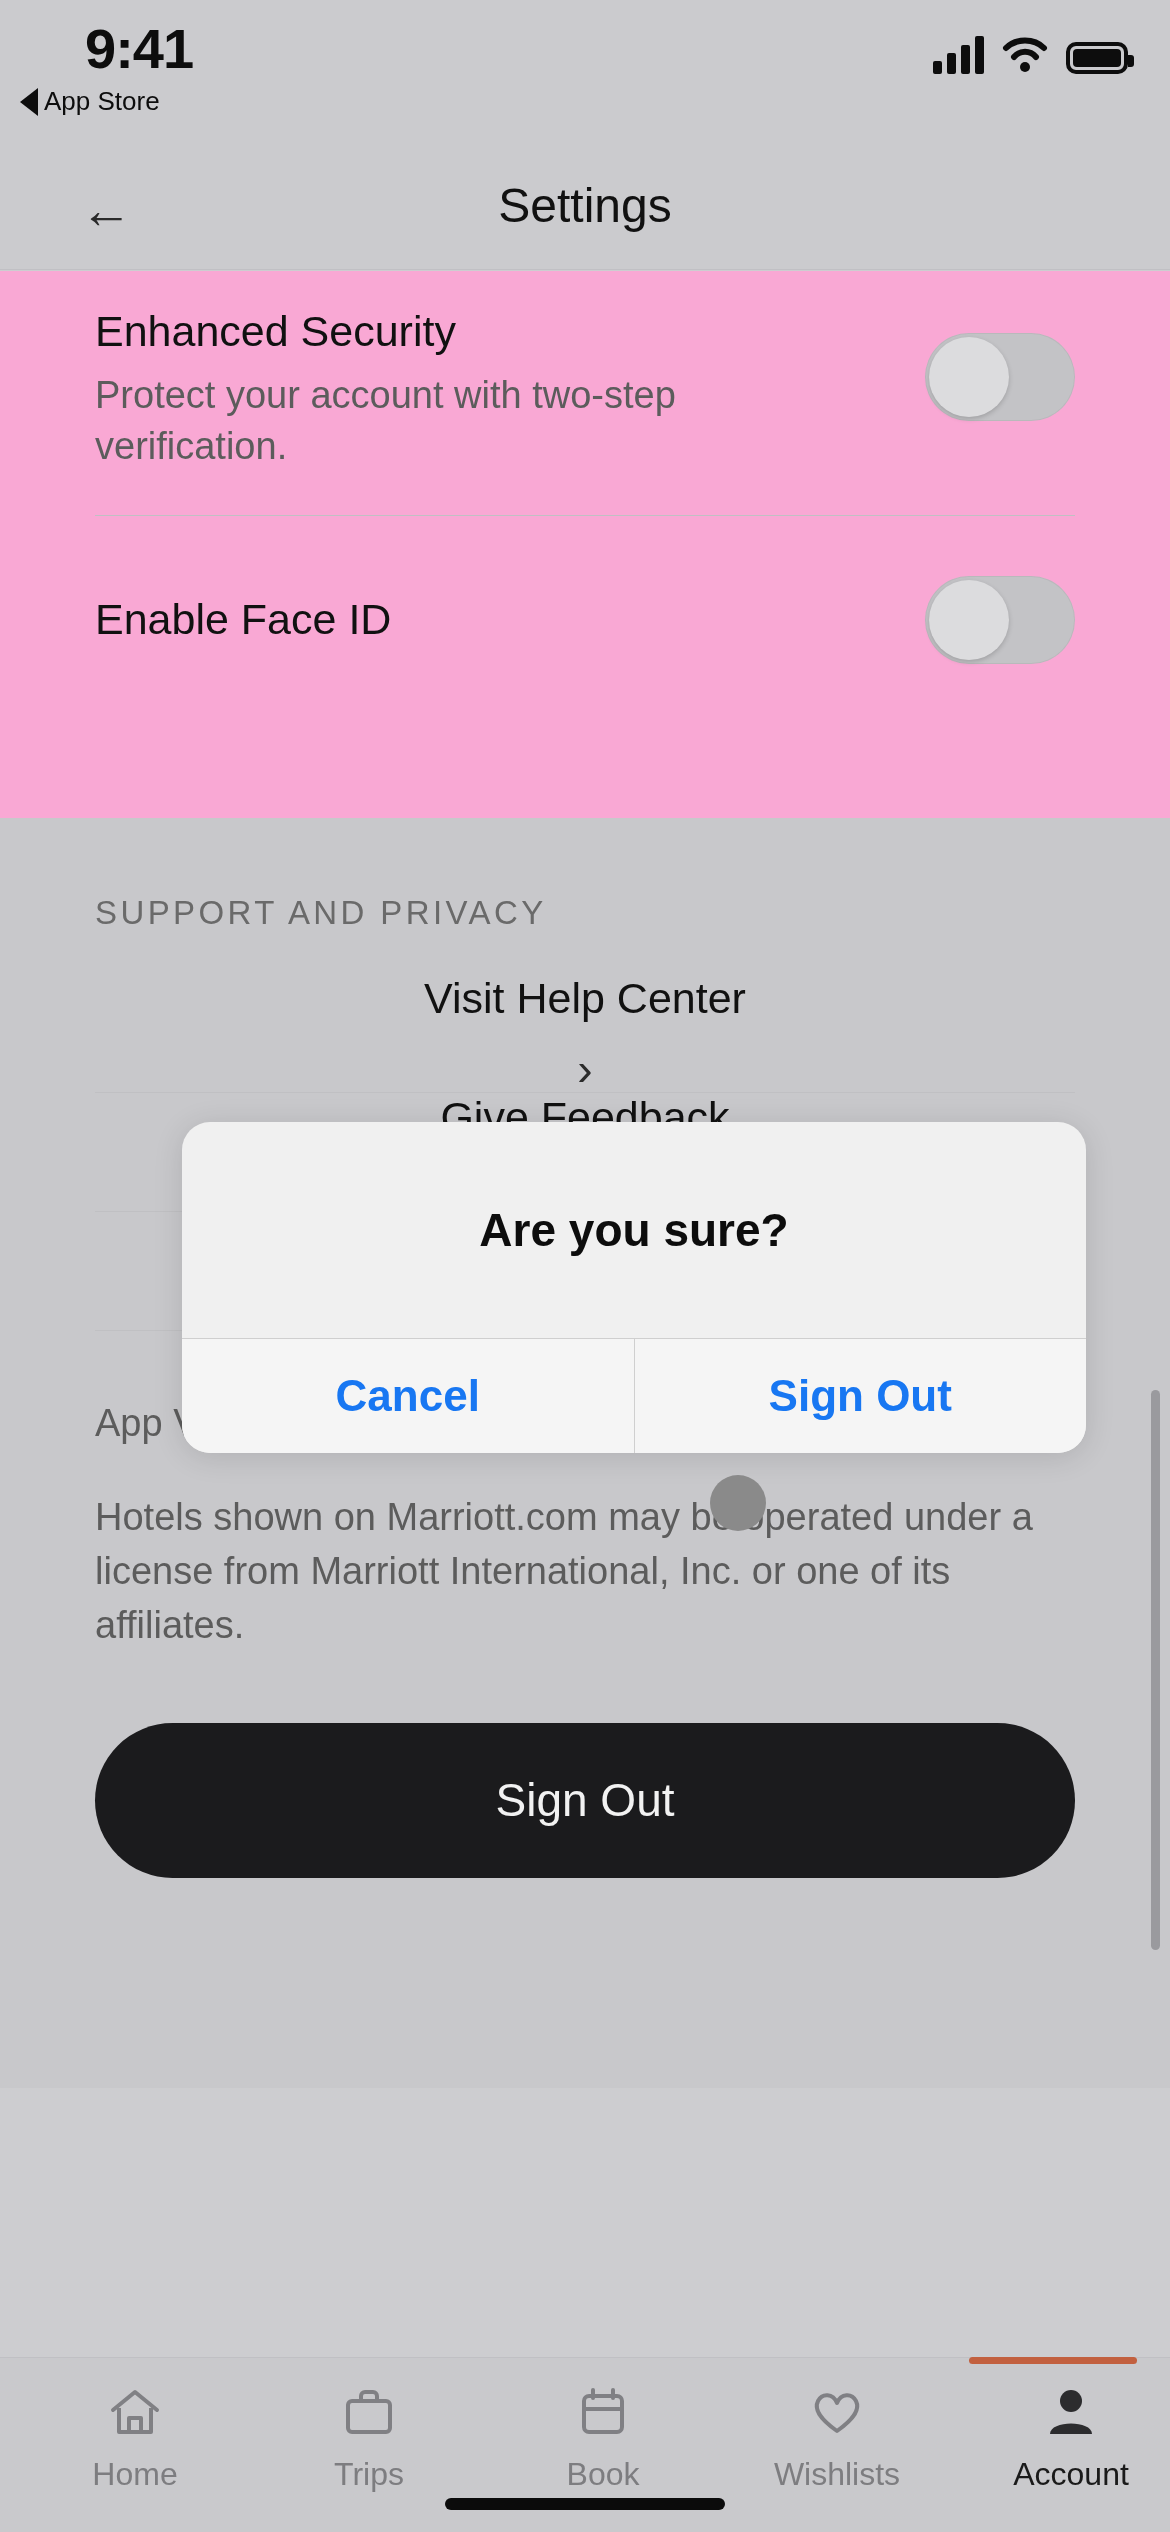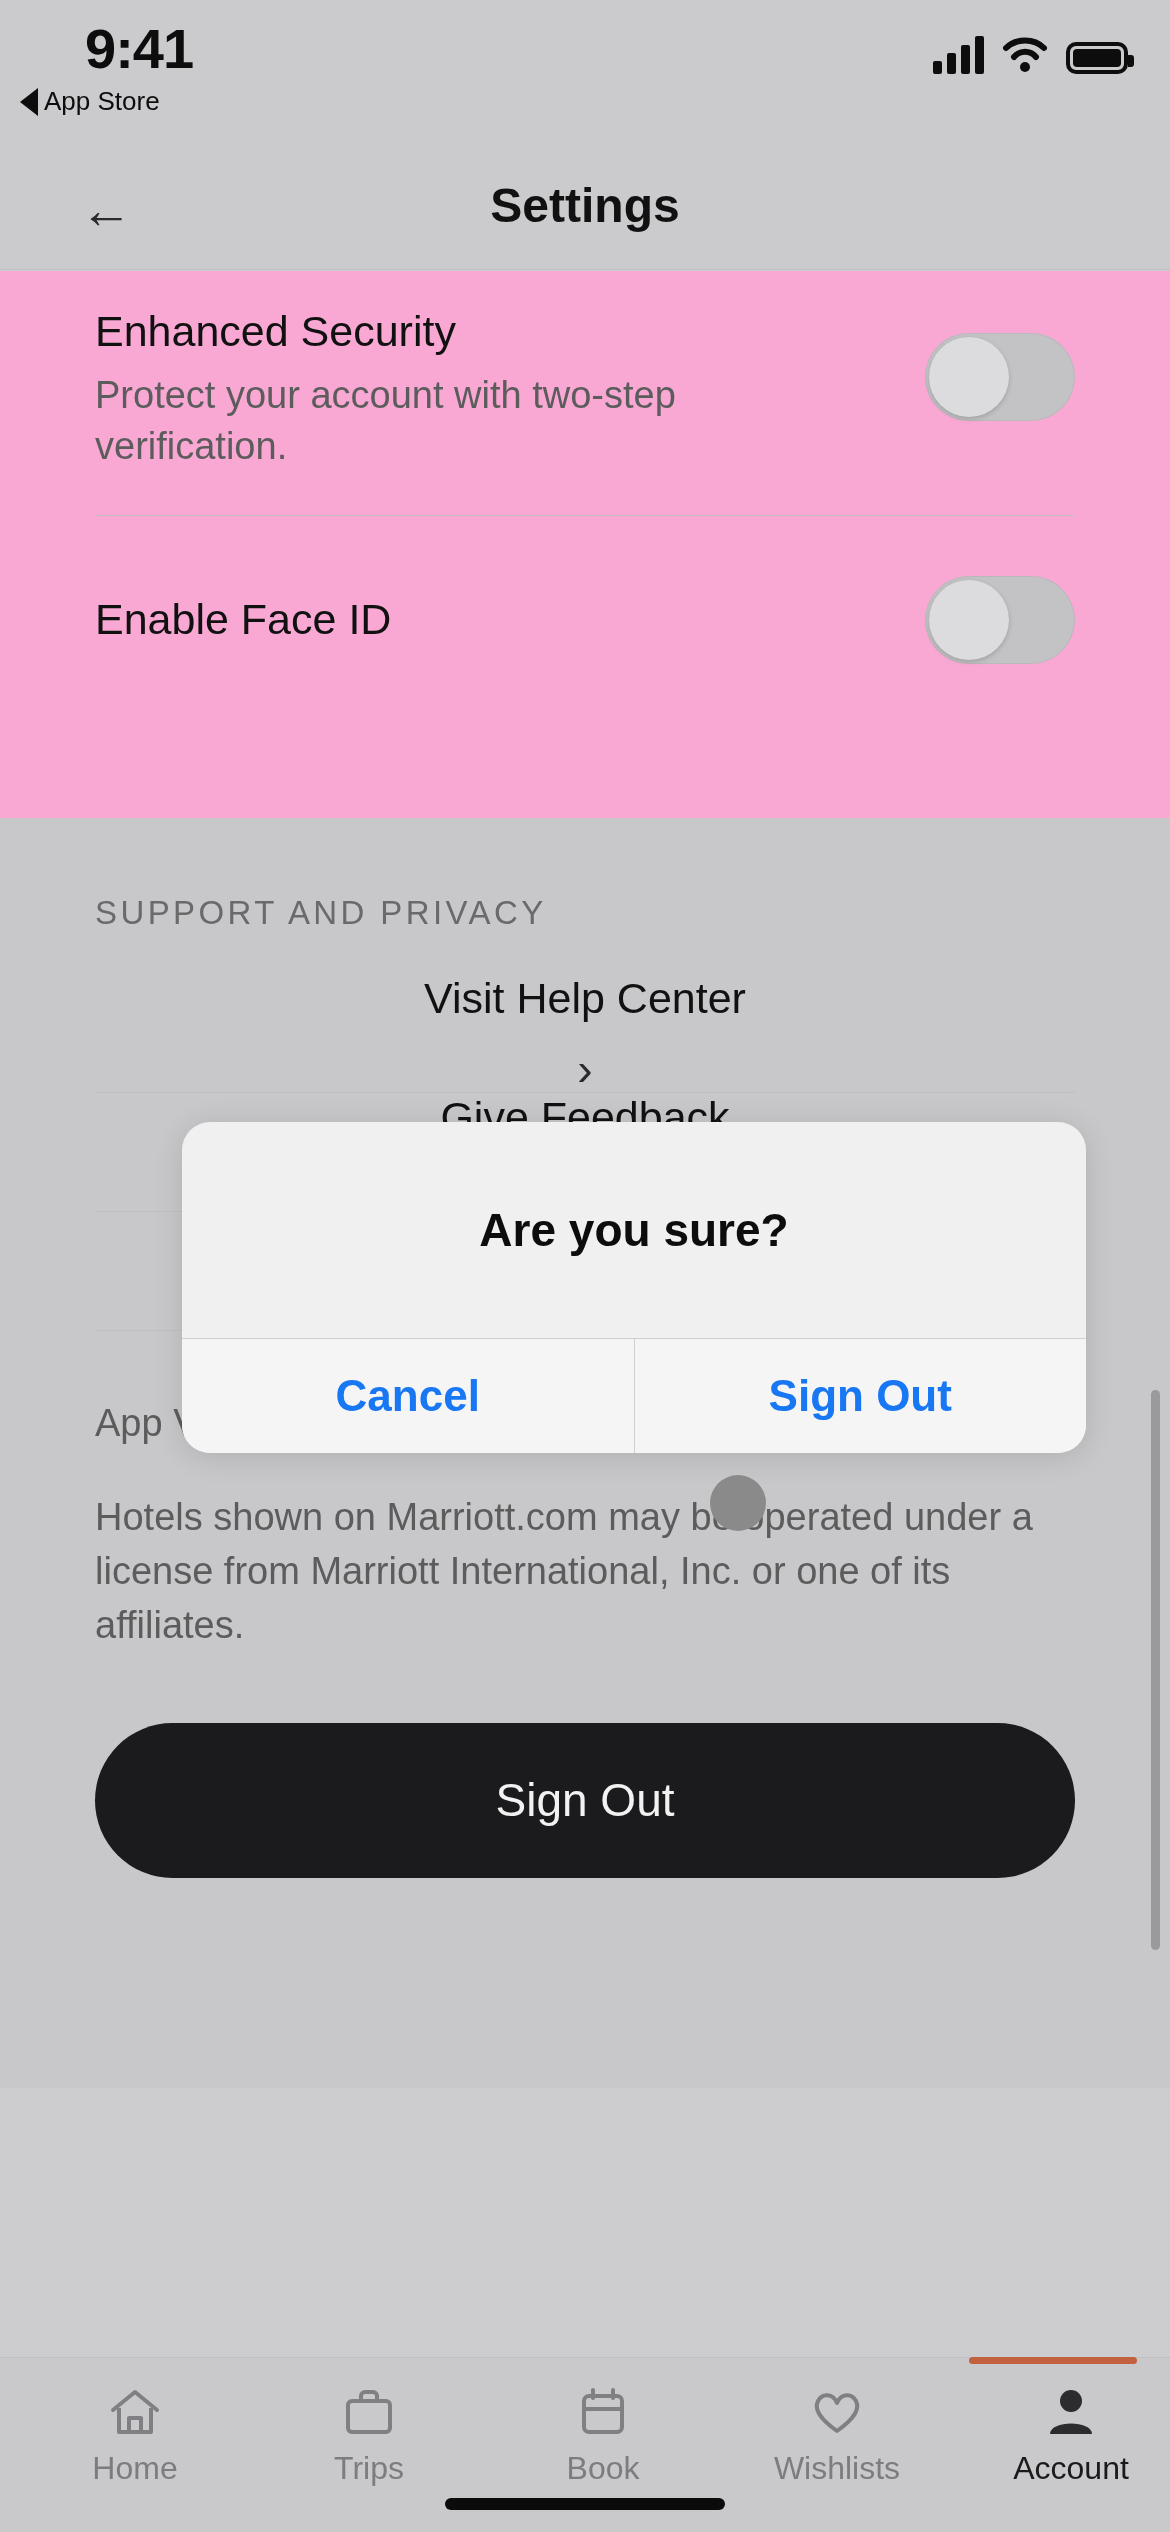--- a/index.html
+++ b/index.html
@@ -64,21 +64,21 @@
     position:absolute; top:160px; left:0; width:1170px; height:110px;
     background:#cbcbce;
     border-bottom:1px solid #c0c0c4;
   }
   .nav-back {
     position:absolute; left:80px; top:24px;
     font-size:52px; color:#2a2a2a; line-height:1;
   }
   .nav-title {
     position:absolute; left:0; top:18px; width:1170px;
-    text-align:center; font-size:48px; color:#111; font-weight:700;
+    text-align:center; font-size:48px; color:#111; font-weight:400;
   }
 
   
   .content {
     position:absolute; top:271px; left:0; width:1170px; height:2000px;
     background:#cdcdd0;
   }
   .group-a { background:#f9a8d4; padding:0; }
   .group-b { background:#c8c8cb; }
 
@@ -178,21 +178,21 @@
   
   .tabbar {
     position:absolute; left:0; bottom:0; width:1170px; height:175px;
     background:#c9c9cc;
     border-top:1px solid #c0c0c4;
     display:flex;
   }
   .tab {
     flex:1; position:relative;
     display:flex;flex-direction:column;align-items:center;
-    padding-top:26px; gap:10px;padding-left:36px;
+    padding-top:26px; gap:16px;padding-left:36px;
   }
   .tab .tab-lbl { font-size:32px; color:#7d7d80; }
   .tab.active .tab-lbl { color:#1a1a1a; }
   .tab-ind {
     position:absolute; top:-1px; left:50%; transform:translateX(-50%);
     width:168px; height:7px; border-radius:4px; background:#c2603f;
   }
   .tab-icon { width:56px;height:56px; display:block; }
 
   .home-ind {

